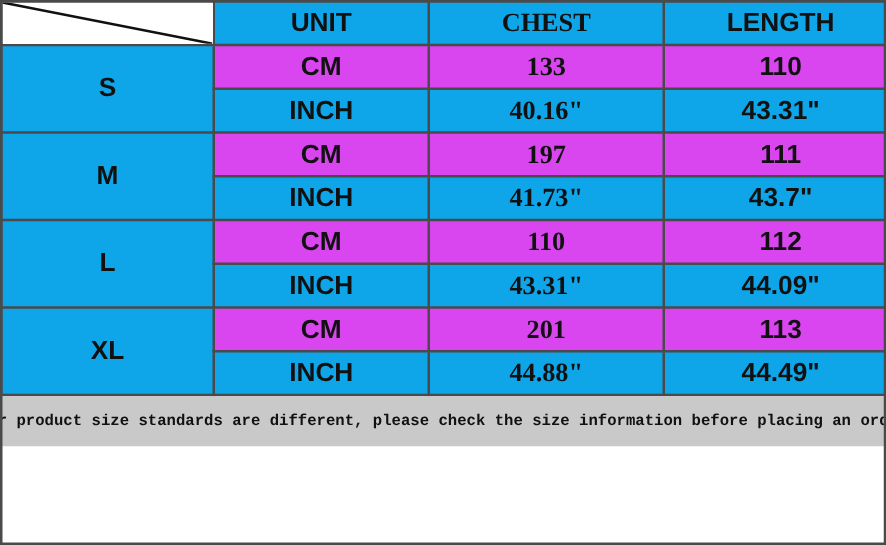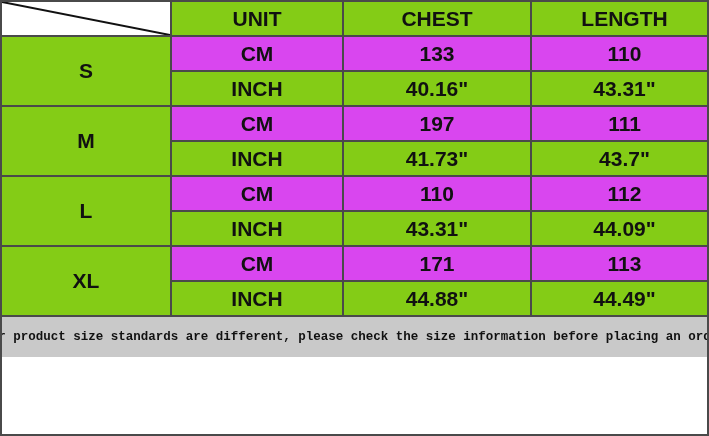--- a/index.html
+++ b/index.html
@@ -41,24 +41,24 @@
     border: 2px solid #4a4a4a;
     text-align: center;
     font-size: 21px;
     font-weight: bold;
     color: #111111;
     height: 33px;
     padding: 0;
   }
   td.col-size { width: 168px; }
   td.col-unit { width: 170px; }
-  td.col-chest { width: 186px; }
+  td.col-chest { width: 186px; font-family: Liberation Serif, serif; }
   td.col-length { width: 185px; }
 
-  .cell-grey { background: #84cc16; }
+  .cell-grey { background: #0ea5e9; }
   .cell-white { background: #d946ef; }
 
   .corner-cell {
     position: relative;
     background: #ffffff;
     padding: 0;
     height: 33px;
   }
   .corner-cell svg {
     display: block;
@@ -147,21 +147,21 @@
       </tr>
       <tr>
         <td class="col-unit cell-grey">INCH</td>
         <td class="col-chest cell-grey">43.31"</td>
         <td class="col-length cell-grey">44.09"</td>
       </tr>
 
       <tr>
         <td class="col-size cell-grey size-label" rowspan="2">XL</td>
         <td class="col-unit cell-white">CM</td>
-        <td class="col-chest cell-white">171</td>
+        <td class="col-chest cell-white">201</td>
         <td class="col-length cell-white">113</td>
       </tr>
       <tr>
         <td class="col-unit cell-grey">INCH</td>
         <td class="col-chest cell-grey">44.88"</td>
         <td class="col-length cell-grey">44.49"</td>
       </tr>
     </tbody>
   </table>
 

